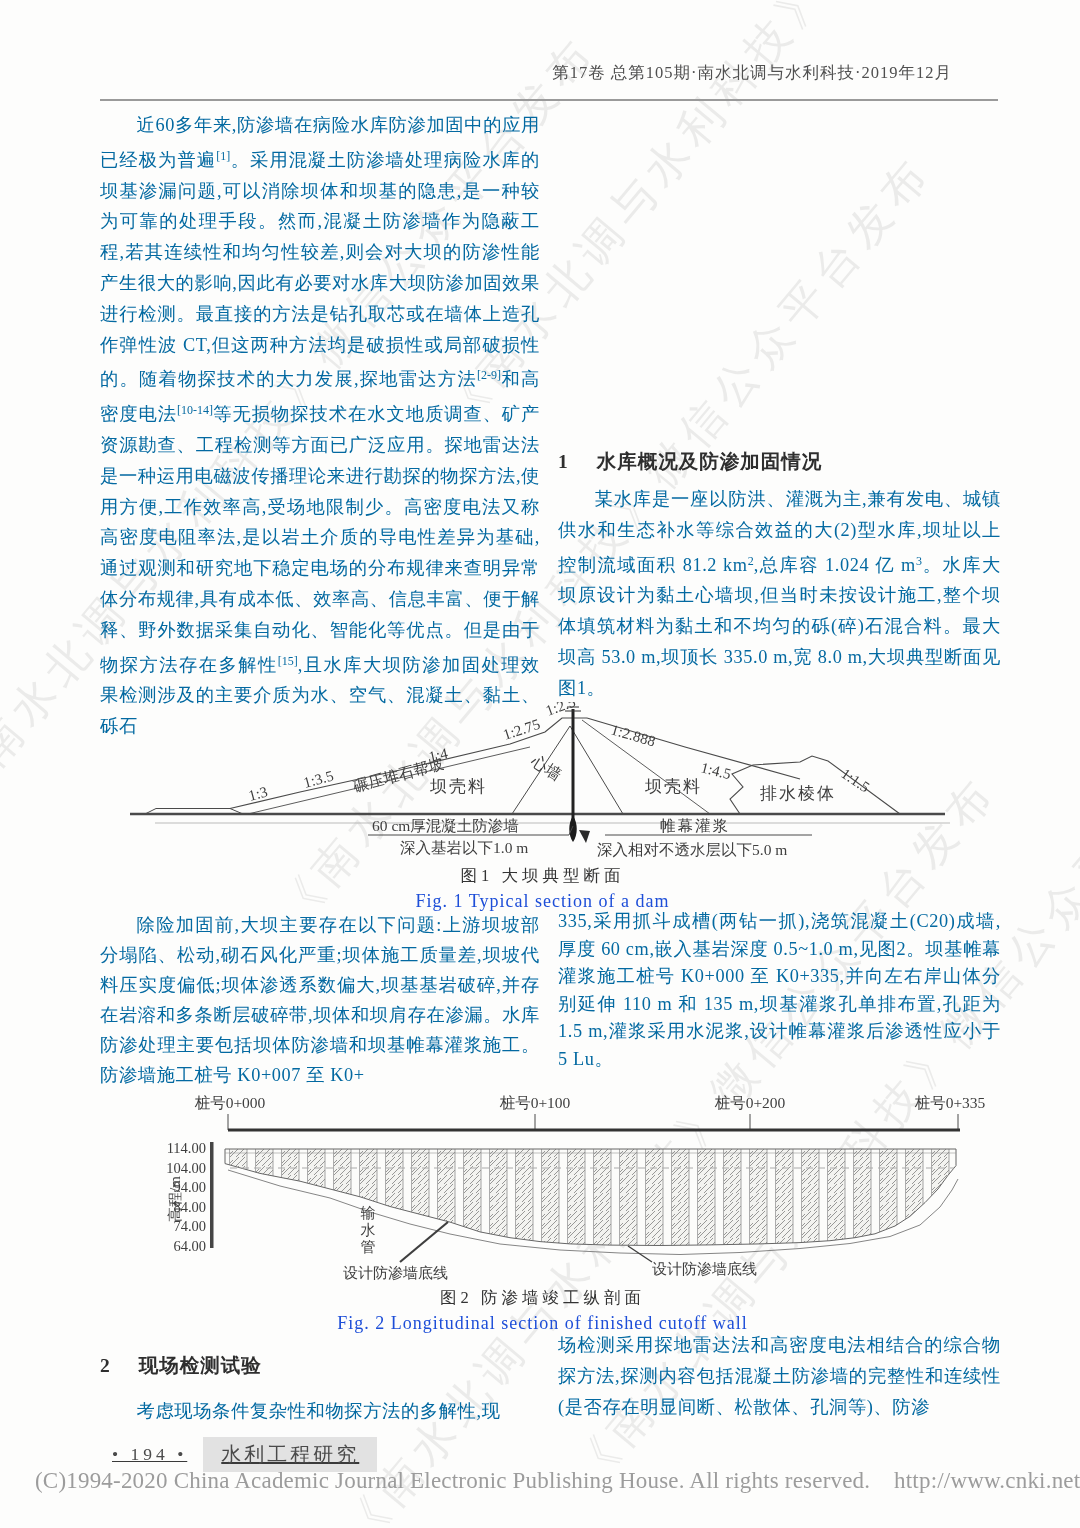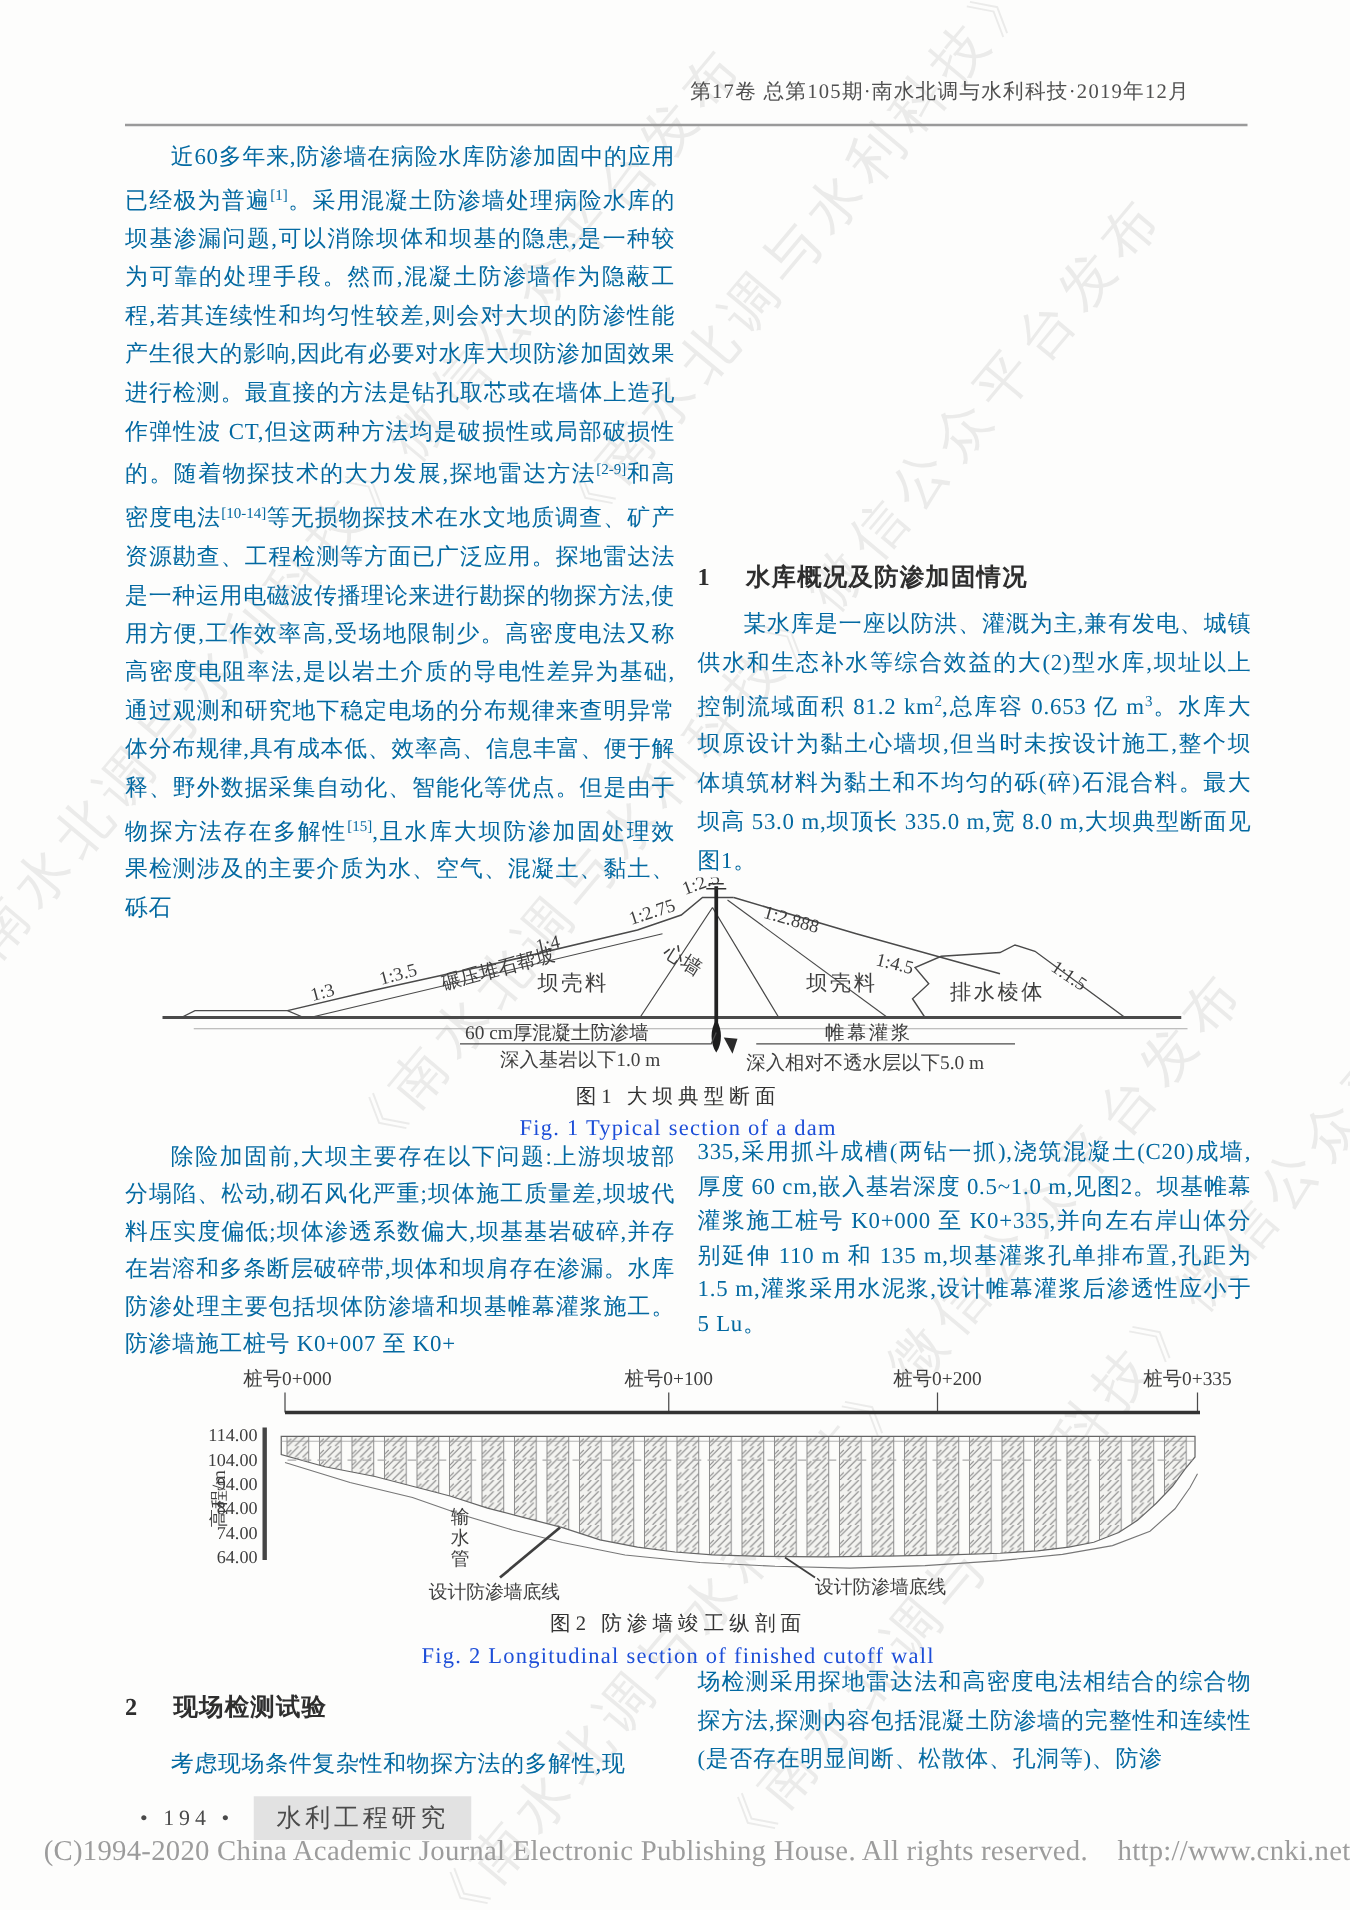--- a/index.html
+++ b/index.html
@@ -35,21 +35,21 @@
     position:absolute; font-size:19.5px; font-weight:700; color:#2e2e2e;
     letter-spacing:1px; z-index:2;
   }
   .sec-num { margin-right:28px; }
   .figure { position:absolute; left:100px; width:885px; z-index:2; }
   .cap-zh { text-align:center; font-size:16.5px; letter-spacing:4px; color:#333; margin-top:1px; }
   .cap-en { text-align:center; font-size:18px; letter-spacing:1px; color:#1d4ed8; margin-top:4px; }
   svg text { font-family:"Liberation Serif","DejaVu Serif",serif; fill:#3e3e3e; }
   .footer {
     position:absolute; top:1437px; left:112px; display:flex; align-items:center;
-    gap:16px; z-index:2;
+    gap:16px; z-index:2;text-decoration:underline;
   }
   .page-num { font-size:17.5px; color:#4a4a4a; letter-spacing:4px; }
   .col-badge {
     background:#e2e2e2; color:#4a4a4a; font-size:20px; letter-spacing:3px;
     padding:4px 18px;
   }
   .copyright {
     position:absolute; top:1468px; left:35px; width:1030px; z-index:2;
     font-size:23px; color:#9c9c9c; white-space:pre; letter-spacing:0.2px;
   }
@@ -66,21 +66,21 @@
   <span class="wm" style="left:330px; top:1520px;">《南水北调与水利科技》微信公众平台发布</span>
 
   <div class="header-line">第17卷 总第105期·南水北调与水利科技·2019年12月</div>
   <div class="header-rule"></div>
 
   <p class="para lh31 indent" style="left:100px; top:110px;"><span>近60多年来,防渗墙在病险水库防渗加固中的应用已经极为普遍</span><sup class="ref">[1]</sup><span>。采用混凝土防渗墙处理病险水库的坝基渗漏问题,可以消除坝体和坝基的隐患,是一种较为可靠的处理手段。然而,混凝土防渗墙作为隐蔽工程,若其连续性和均匀性较差,则会对大坝的防渗性能产生很大的影响,因此有必要对水库大坝防渗加固效果进行检测。最直接的方法是钻孔取芯或在墙体上造孔作弹性波 CT,但这两种方法均是破损性或局部破损性的。随着物探技术的大力发展,探地雷达方法</span><sup class="ref">[2-9]</sup><span>和高密度电法</span><sup class="ref">[10-14]</sup><span>等无损物探技术在水文地质调查、矿产资源勘查、工程检测等方面已广泛应用。探地雷达法是一种运用电磁波传播理论来进行勘探的物探方法,使用方便,工作效率高,受场地限制少。高密度电法又称高密度电阻率法,是以岩土介质的导电性差异为基础,通过观测和研究地下稳定电场的分布规律来查明异常体分布规律,具有成本低、效率高、信息丰富、便于解释、野外数据采集自动化、智能化等优点。但是由于物探方法存在多解性</span><sup class="ref">[15]</sup><span>,且水库大坝防渗加固处理效果检测涉及的主要介质为水、空气、混凝土、黏土、砾石</span></p>
 
 
   <div class="sec-heading" style="left:558px; top:448px;"><span class="sec-num">1</span><span>水库概况及防渗加固情况</span></div>
 
-  <p class="para lh31 indent" style="left:558px; top:484px; width:443px;"><span>某水库是一座以防洪、灌溉为主,兼有发电、城镇供水和生态补水等综合效益的大(2)型水库,坝址以上控制流域面积 81.2 km</span><sup class="supn">2</sup><span>,总库容 0.653 亿 m</span><sup class="supn">3</sup><span>。水库大坝原设计为黏土心墙坝,但当时未按设计施工,整个坝体填筑材料为黏土和不均匀的砾(碎)石混合料。最大坝高 53.0 m,坝顶长 335.0 m,宽 8.0 m,大坝典型断面见图1。</span></p>
+  <p class="para lh31 indent" style="left:558px; top:484px; width:443px;"><span>某水库是一座以防洪、灌溉为主,兼有发电、城镇供水和生态补水等综合效益的大(2)型水库,坝址以上控制流域面积 81.2 km</span><sup class="supn">2</sup><span>,总库容 1.024 亿 m</span><sup class="supn">3</sup><span>。水库大坝原设计为黏土心墙坝,但当时未按设计施工,整个坝体填筑材料为黏土和不均匀的砾(碎)石混合料。最大坝高 53.0 m,坝顶长 335.0 m,宽 8.0 m,大坝典型断面见图1。</span></p>
 
   <div class="figure" style="top:702px;">
     <svg width="885" height="158" viewBox="0 0 885 158">
 
       <path d="M30,112 L845,112" stroke="#4a4a4a" stroke-width="2.4" fill="none"></path>
       <path d="M55,121 L850,121" stroke="#aaaaaa" stroke-width="0.8" fill="none"></path>
 
       <path d="M45,112 L56,106.5 L130,106.5 L143,112" stroke="#4a4a4a" stroke-width="1" fill="none"></path>
 
       <path d="M130,106.5 L200,90 L300,68 L410,42 L445,30 L462,16 L487,16" stroke="#4a4a4a" stroke-width="1.2" fill="none"></path>

